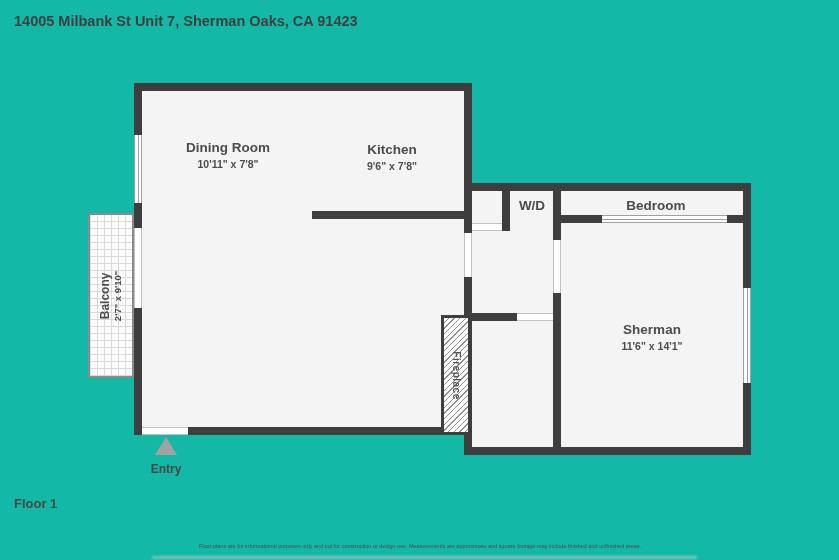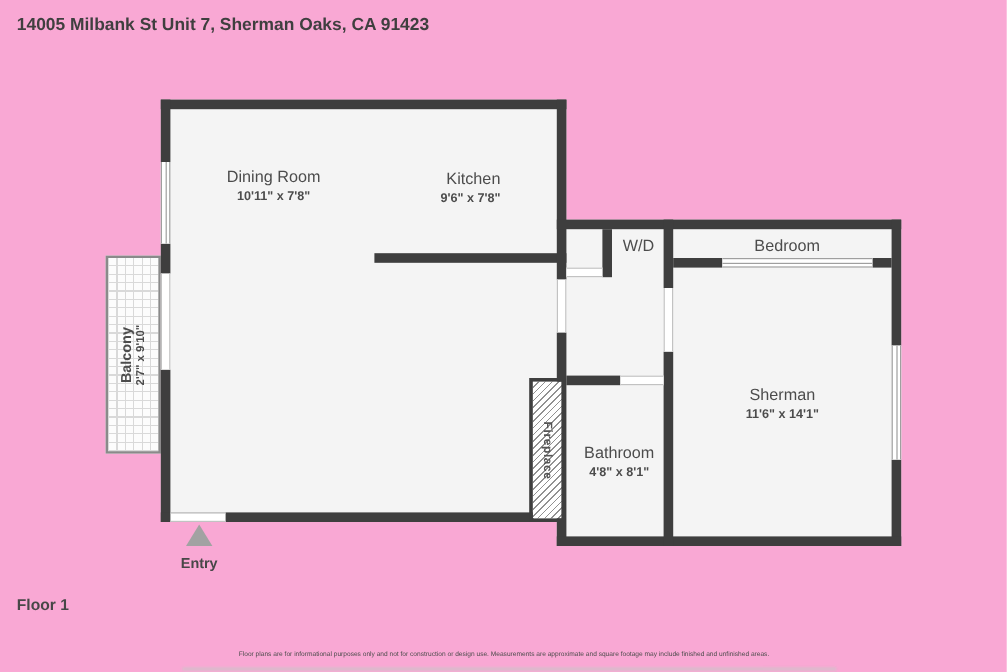--- a/index.html
+++ b/index.html
@@ -4,32 +4,32 @@
 <style>
   :root{
     --wall:#3e3e3e;
     --floor:#f4f4f4;
     --label:#4c4c4c;
     --winline:#9f9f9f;
     --doorline:#c2c2c2;
   }
   *{box-sizing:border-box;margin:0;padding:0;}
   body{background:#ffffff;font-family:"Liberation Sans", sans-serif;}
-  .canvas{position:relative;width:839px;height:560px;background:#f9a8d4;overflow:hidden;}
+  .canvas{position:relative;width:839px;height:560px;background:#14b8a6;overflow:hidden;}
   .abs{position:absolute;}
   .floor{position:absolute;background:var(--floor);}
   .wall{position:absolute;background:var(--wall);}
   .win-v{position:absolute;background:#fff linear-gradient(var(--winline),var(--winline)) center/1px 100% no-repeat;border-left:1px solid var(--winline);border-right:1px solid var(--winline);}
   .win-h{position:absolute;background:#fff linear-gradient(var(--winline),var(--winline)) center/100% 1px no-repeat;border-top:1px solid var(--winline);border-bottom:1px solid var(--winline);}
   .door-v{position:absolute;background:#fff;border-left:1px solid var(--doorline);border-right:1px solid var(--doorline);}
   .door-h{position:absolute;background:#fff;border-top:1px solid var(--doorline);border-bottom:1px solid var(--doorline);}
   .title{position:absolute;left:14px;top:13px;font-size:14.5px;font-weight:bold;color:#3f3f3f;}
   .floor-label{position:absolute;left:14px;top:496px;font-size:13px;font-weight:bold;color:#474747;}
   .room-label{position:absolute;transform:translate(-50%,-50%);text-align:center;color:var(--label);white-space:nowrap;line-height:1.25;}
-  .room-name{font-size:13.5px;font-weight:normal;}
+  .room-name{font-size:13.5px;font-weight:bold;}
   .room-dims{font-size:10.5px;font-weight:bold;margin-top:1px;}
   .balcony{position:absolute;left:88px;top:213px;width:46px;height:165px;border:2px solid #8a8a8a;
     background-color:#fcfcfc;
     background-image:repeating-linear-gradient(0deg,#d9d9d9 0 1px,transparent 1px 7px),
                      repeating-linear-gradient(90deg,#d9d9d9 0 1px,transparent 1px 7px);
     display:flex;align-items:center;justify-content:center;}
   .balcony-label{transform:rotate(-90deg);text-align:center;color:var(--label);white-space:nowrap;line-height:1.2;}
   .balcony-name{font-size:12px;font-weight:bold;}
   .balcony-dims{font-size:9.5px;font-weight:bold;}
   .fireplace{position:absolute;left:441px;top:315px;width:30px;height:120px;border:3px solid var(--wall);
@@ -92,31 +92,27 @@
     <div class="win-h" style="left:602px;top:215px;width:125px;height:8px;"></div>
 
     <div class="fireplace">
       <div class="fireplace-label">Fireplace</div>
     </div>
 
     <div class="room-label" style="left:228px;top:155px;">
       <div class="room-name">Dining Room</div>
       <div class="room-dims">10'11" x 7'8"</div>
     </div>
-    <div class="room-label" style="left:392px;top:157px;text-align:right;">
+    <div class="room-label" style="left:392px;top:157px;">
       <div class="room-name">Kitchen</div>
       <div class="room-dims">9'6" x 7'8"</div>
     </div>
     <div class="room-label" style="left:652px;top:337px;">
       <div class="room-name">Sherman</div>
       <div class="room-dims">11'6" x 14'1"</div>
-    </div>
-    <div class="room-label" style="left:516px;top:385px;">
-      <div class="room-name">Bathroom</div>
-      <div class="room-dims">4'8" x 8'1"</div>
     </div>
     <div class="room-label" style="left:532px;top:206px;">
       <div class="room-name">W/D</div>
     </div>
     <div class="room-label" style="left:656px;top:206px;">
       <div class="room-name">Bedroom</div>
     </div>
 
     <div class="entry-triangle"></div>
     <div class="entry-label" style="left:166px;top:469px;">Entry</div>

